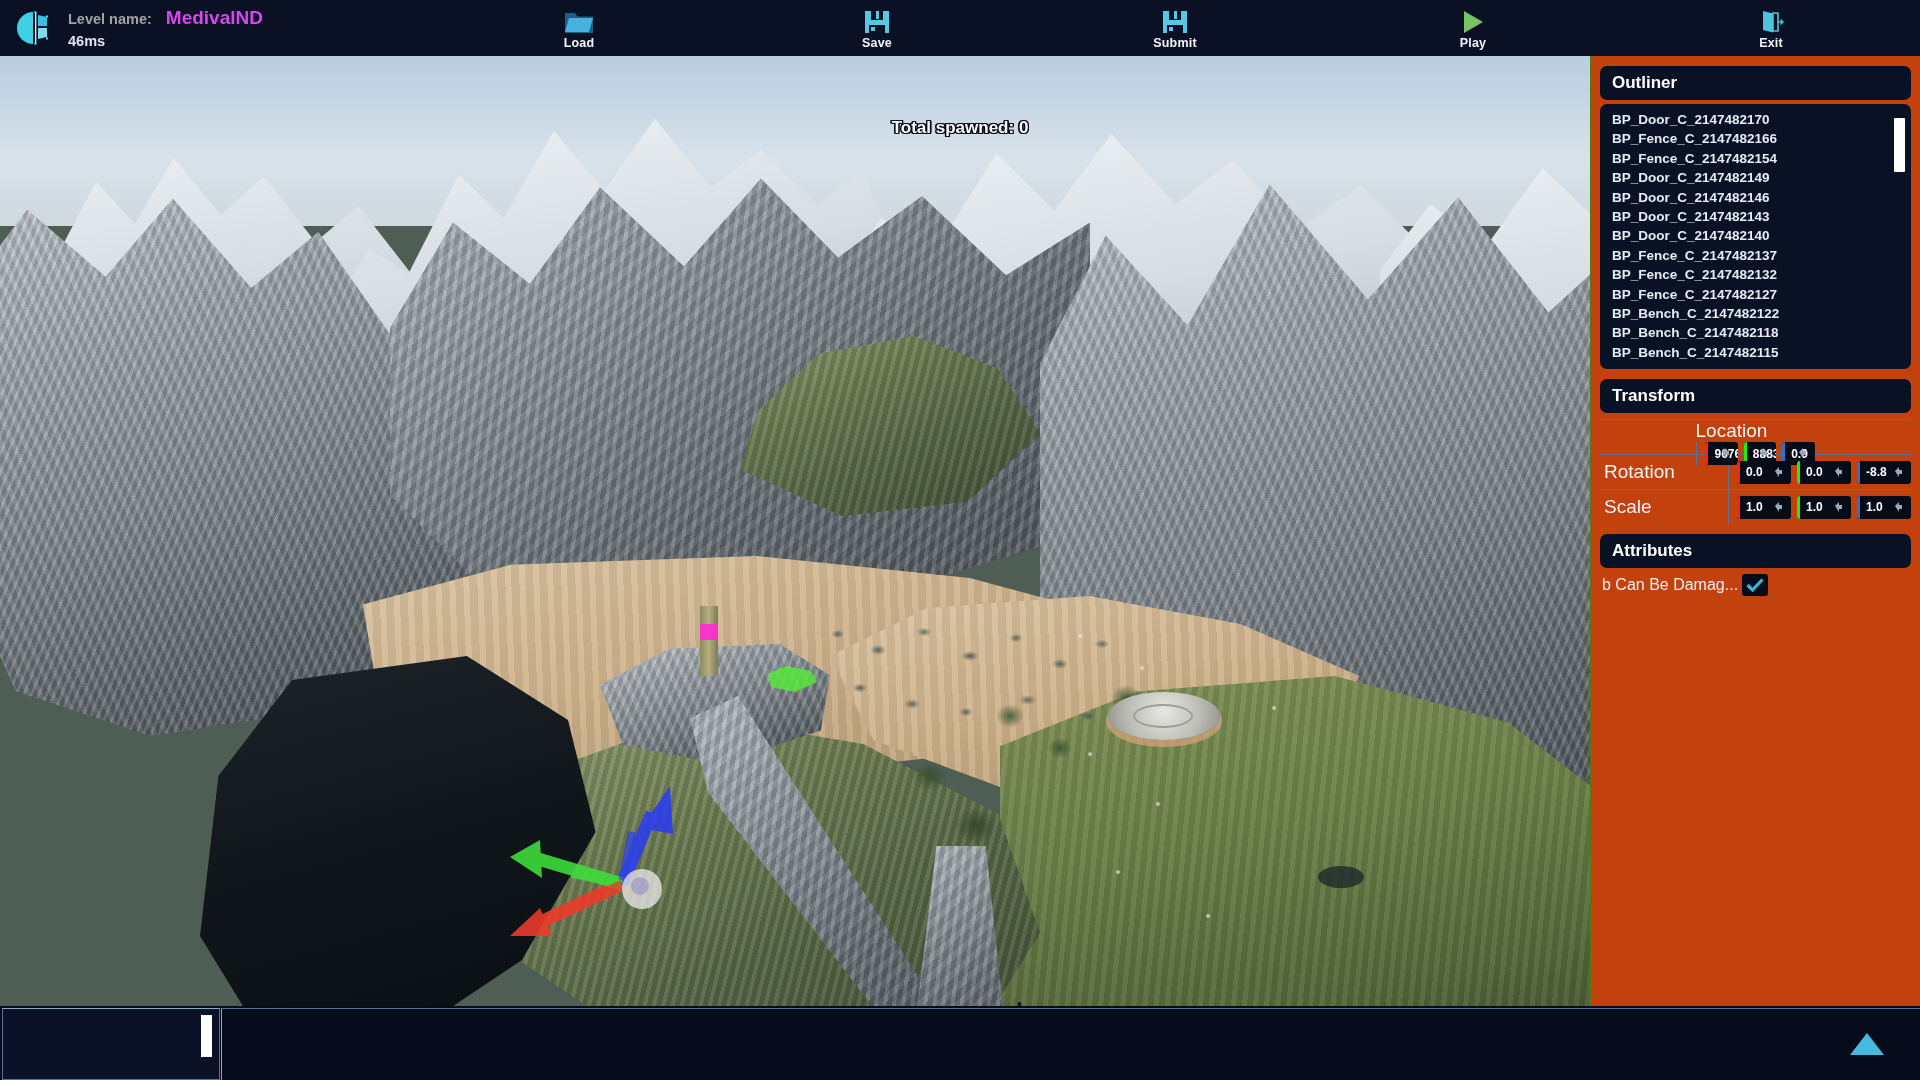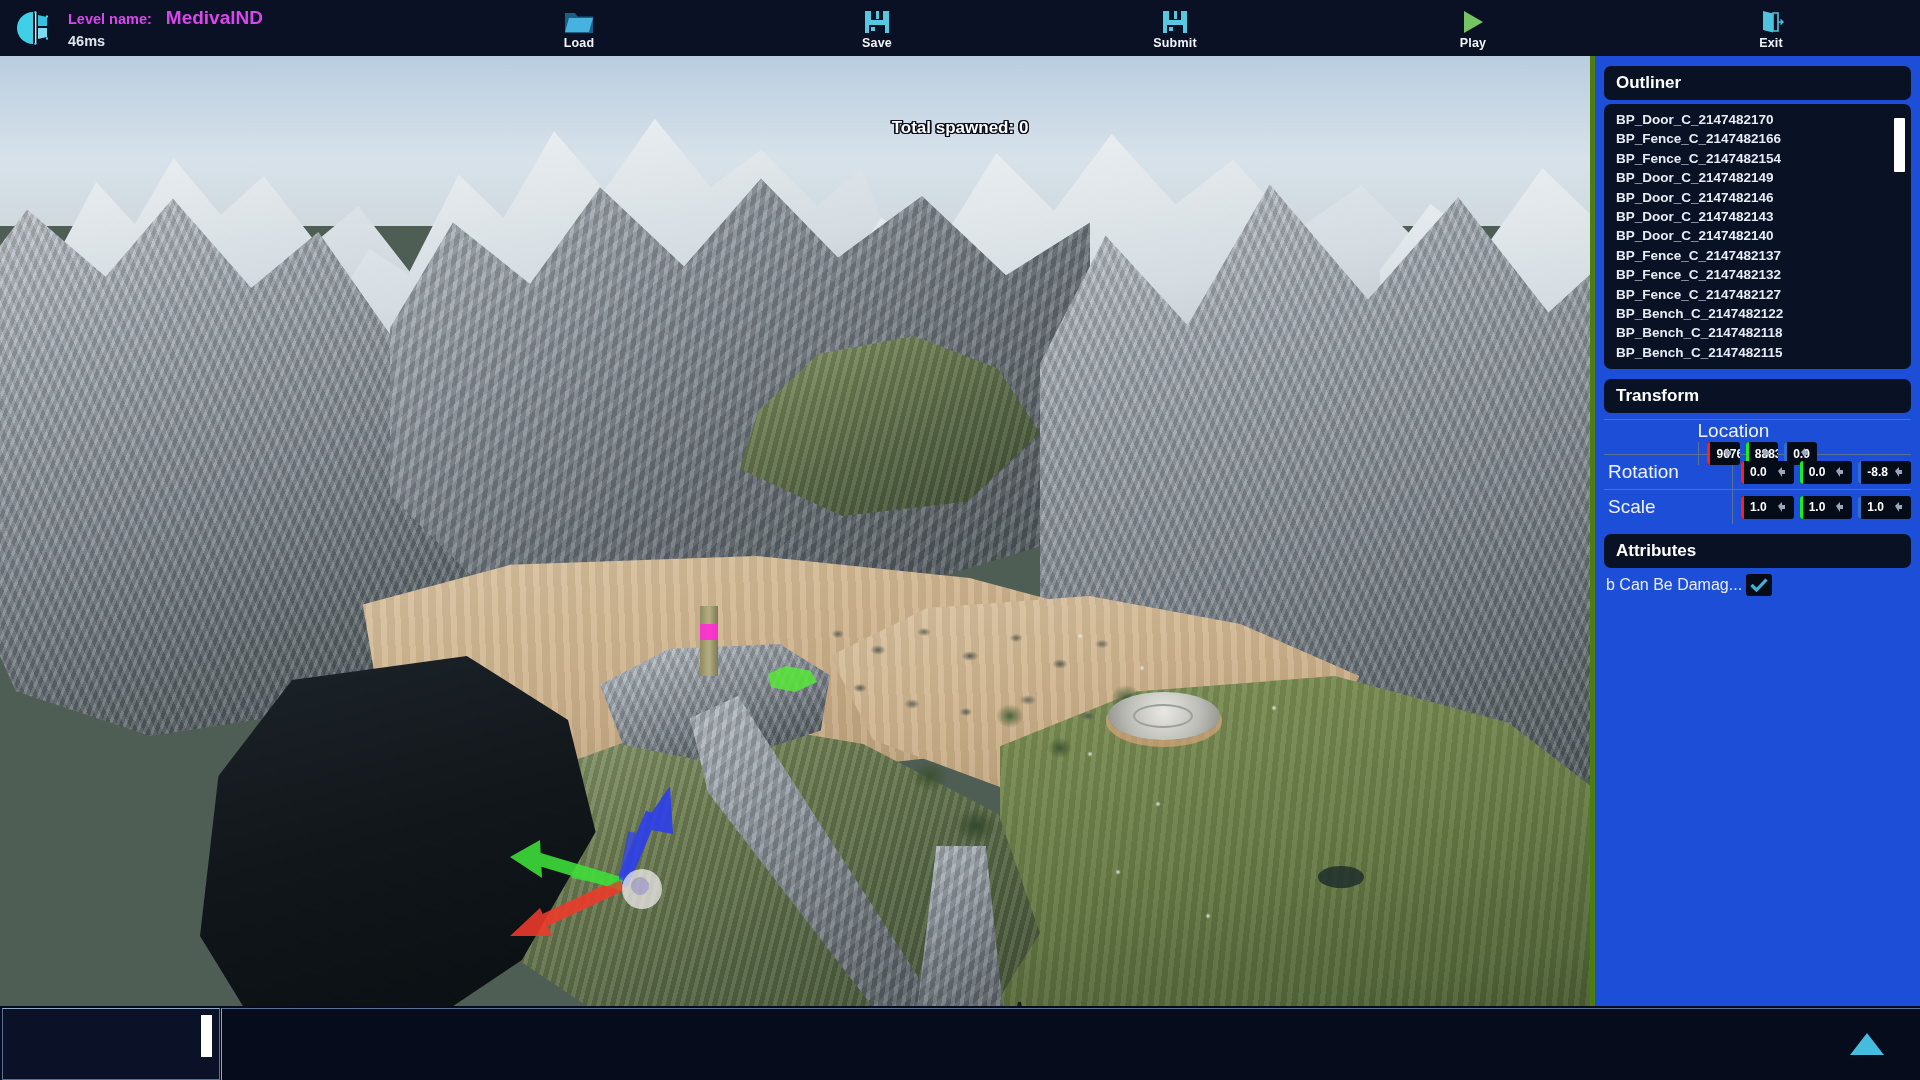--- a/index.html
+++ b/index.html
@@ -8,21 +8,21 @@
 
   #app { position:relative; width:1920px; height:1080px; }
 
   
   .topbar { position:absolute; left:0; top:0; width:1920px; height:56px;
      background:#0b1124; display:flex; align-items:center; z-index:40; }
   .brand { display:flex; align-items:center; gap:14px; padding-left:14px; width:430px; }
   .logo { width:40px; height:40px; position:relative; flex:none; }
   .brand-text { line-height:1.25; }
   .brand-row { display:flex; gap:14px; align-items:baseline; }
-  .lbl-level { color:#d946ef; font-size:14.5px; font-weight:bold; }
+  .lbl-level { color:#a3a3a3; font-size:14.5px; font-weight:bold; }
   .val-level { color:#d946ef; font-size:19px; font-weight:bold; }
   .ms { color:#dfe6f2; font-size:14.5px; font-weight:bold; margin-top:2px; }
 
   .tools { flex:1; display:flex; align-items:center; height:56px; }
   .tool { flex:1; display:flex; flex-direction:column; align-items:center;
      justify-content:center; gap:1px; cursor:pointer; height:65px; }
   .tool .ic { height:28px; display:flex; align-items:flex-end; }
   .tool .tl { color:#f2f5fa; font-size:12.5px; font-weight:bold; letter-spacing:.2px; }
 
   
@@ -60,21 +60,21 @@
       background:#0a1024; border-radius:22px; display:flex; align-items:center;
       gap:6px; padding:0 14px; z-index:25; }
   .gz { width:38px; height:34px; display:flex; align-items:center; justify-content:center;
       cursor:pointer; }
   .collapse-left { position:absolute; right:8px; top:22px; width:0; height:0;
       border-top:17px solid transparent; border-bottom:17px solid transparent;
       border-right:24px solid #3fb4d6; cursor:pointer; z-index:25; }
 
   
   .rpanel { position:absolute; right:0; top:56px; width:330px; height:950px;
-      background:#1d4ed8; border-left:5px solid #4d7c0f; z-index:30; padding:0 9px; }
+      background:#c2410c; border-left:1px solid #4d7c0f; z-index:30; padding:0 9px; }
   .sect-hd { background:#091224; border-radius:7px; margin-top:10px;
       padding:7px 12px; color:#ffffff; font-size:17px; font-weight:bold; }
   .outliner-box { background:#091224; border-radius:7px; margin-top:4px;
       position:relative; height:265px; }
   .outliner-list { position:absolute; inset:0; padding:6px 8px 4px 12px; overflow:hidden; }
   .ol-item { color:#e7ecf5; font-size:13.5px; font-weight:bold; line-height:19.4px;
       white-space:nowrap; cursor:pointer; }
   .ol-track { position:absolute; right:6px; top:6px; bottom:6px; width:11px; }
   .ol-thumb { position:absolute; right:0; top:8px; width:11px; height:54px;
       background:#ffffff; border-radius:1px; cursor:pointer; }

